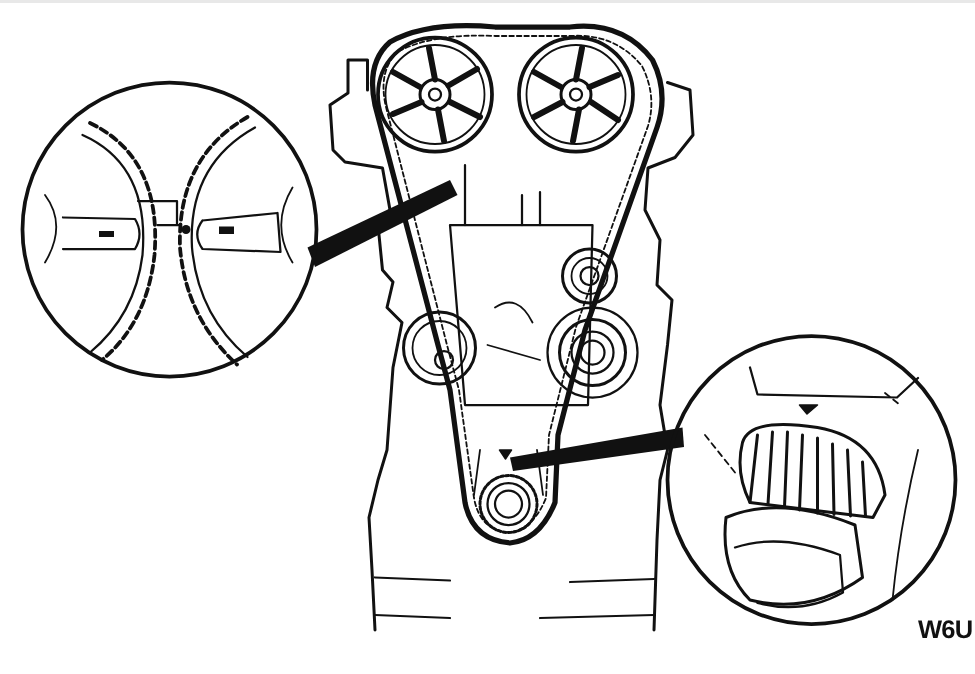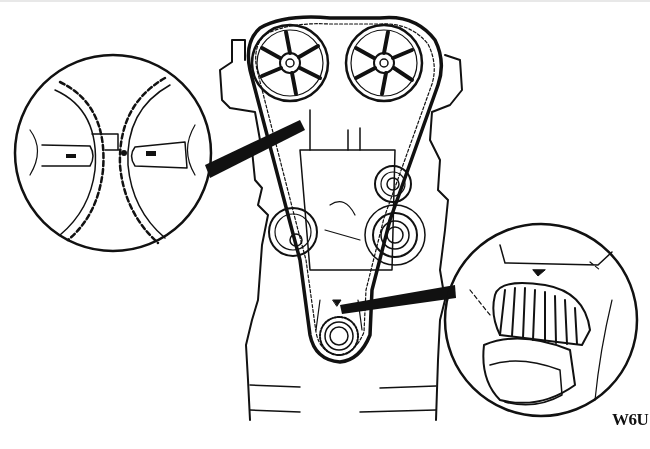--- a/index.html
+++ b/index.html
@@ -1,19 +1,19 @@
 <!DOCTYPE html>
 <html><head>
 <meta charset="utf-8">
 <style>
   html, body { margin: 0; padding: 0; background: #ffffff; }
   body { width: 650px; height: 449px; overflow: hidden; position: relative; font-family: "Liberation Sans", sans-serif; }
   .topline { position: absolute; left: 0; top: 0; width: 650px; height: 2px; background: #e8e8e8; }
   svg { position: absolute; left: 0; top: 0; }
-  .code-label { position: absolute; left: 612px; top: 410px; font-size: 17px; font-weight: bold; color: #111; letter-spacing: -0.5px; white-space: nowrap; width: 38px; overflow: hidden; font-family: Liberation Serif, serif; }
+  .code-label { position: absolute; left: 612px; top: 410px; font-size: 17px; font-weight: bold; color: #111; letter-spacing: -0.5px; white-space: nowrap; width: 38px; overflow: hidden; }
 </style>
 </head>
 <body>
 
 <div class="topline"></div>
 
 <svg width="650" height="449" viewBox="0 0 650 449">
   <g fill="none" stroke="#111" stroke-width="2" stroke-linecap="round" stroke-linejoin="round">
 
     <g>

